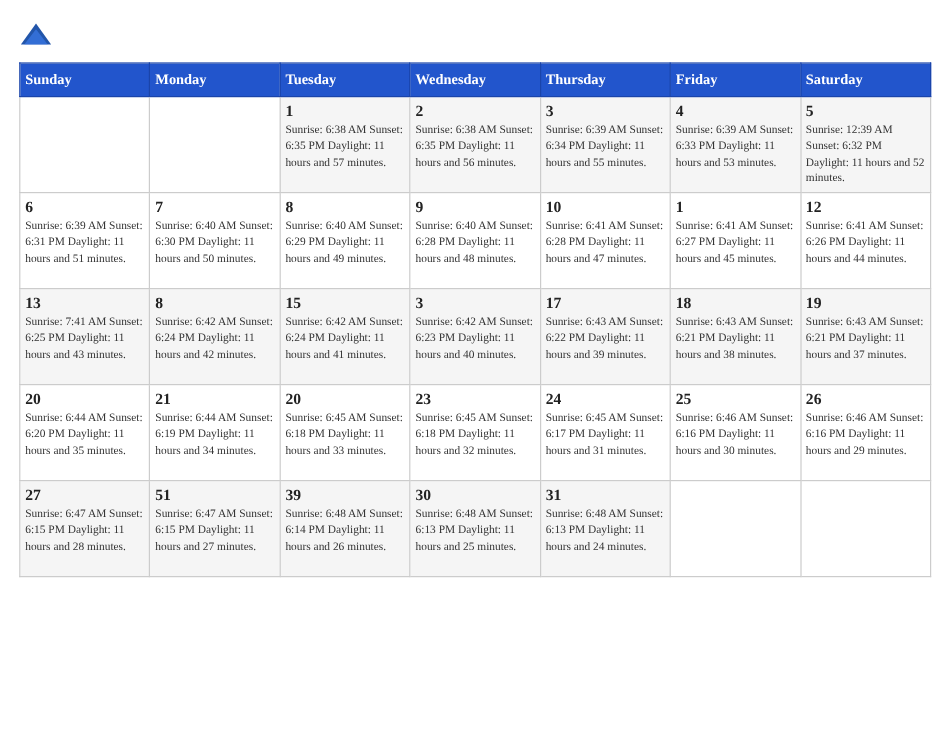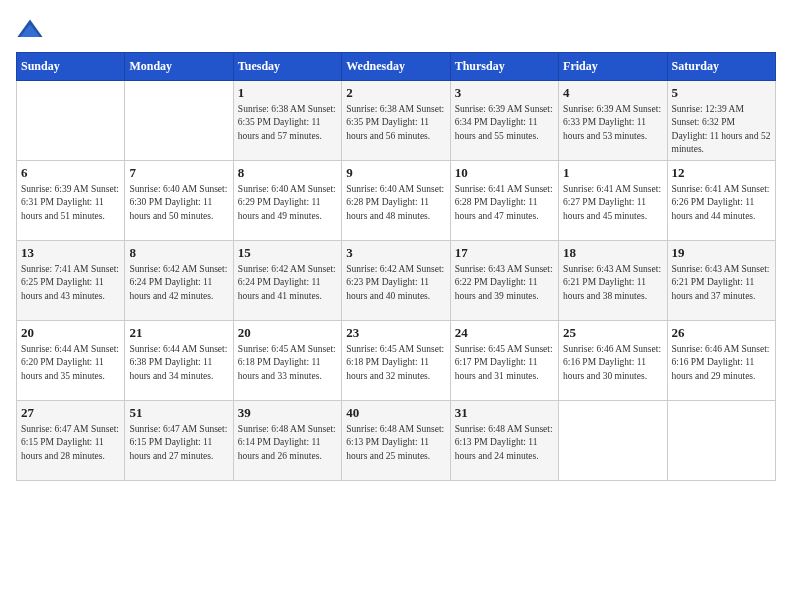--- a/index.html
+++ b/index.html
@@ -253,21 +253,21 @@
       <tr>
         <td>
           <span class="day-num">20</span>
           <div class="day-info">Sunrise: 6:44 AM
 Sunset: 6:20 PM
 Daylight: 11 hours and 35 minutes.</div>
         </td>
         <td>
           <span class="day-num">21</span>
           <div class="day-info">Sunrise: 6:44 AM
-Sunset: 6:38 PM
+Sunset: 6:19 PM
 Daylight: 11 hours and 34 minutes.</div>
         </td>
         <td>
           <span class="day-num">20</span>
           <div class="day-info">Sunrise: 6:45 AM
 Sunset: 6:18 PM
 Daylight: 11 hours and 33 minutes.</div>
         </td>
         <td>
           <span class="day-num">23</span>
@@ -307,21 +307,21 @@
 Sunset: 6:15 PM
 Daylight: 11 hours and 27 minutes.</div>
         </td>
         <td>
           <span class="day-num">39</span>
           <div class="day-info">Sunrise: 6:48 AM
 Sunset: 6:14 PM
 Daylight: 11 hours and 26 minutes.</div>
         </td>
         <td>
-          <span class="day-num">40</span>
+          <span class="day-num">30</span>
           <div class="day-info">Sunrise: 6:48 AM
 Sunset: 6:13 PM
 Daylight: 11 hours and 25 minutes.</div>
         </td>
         <td>
           <span class="day-num">31</span>
           <div class="day-info">Sunrise: 6:48 AM
 Sunset: 6:13 PM
 Daylight: 11 hours and 24 minutes.</div>
         </td>

